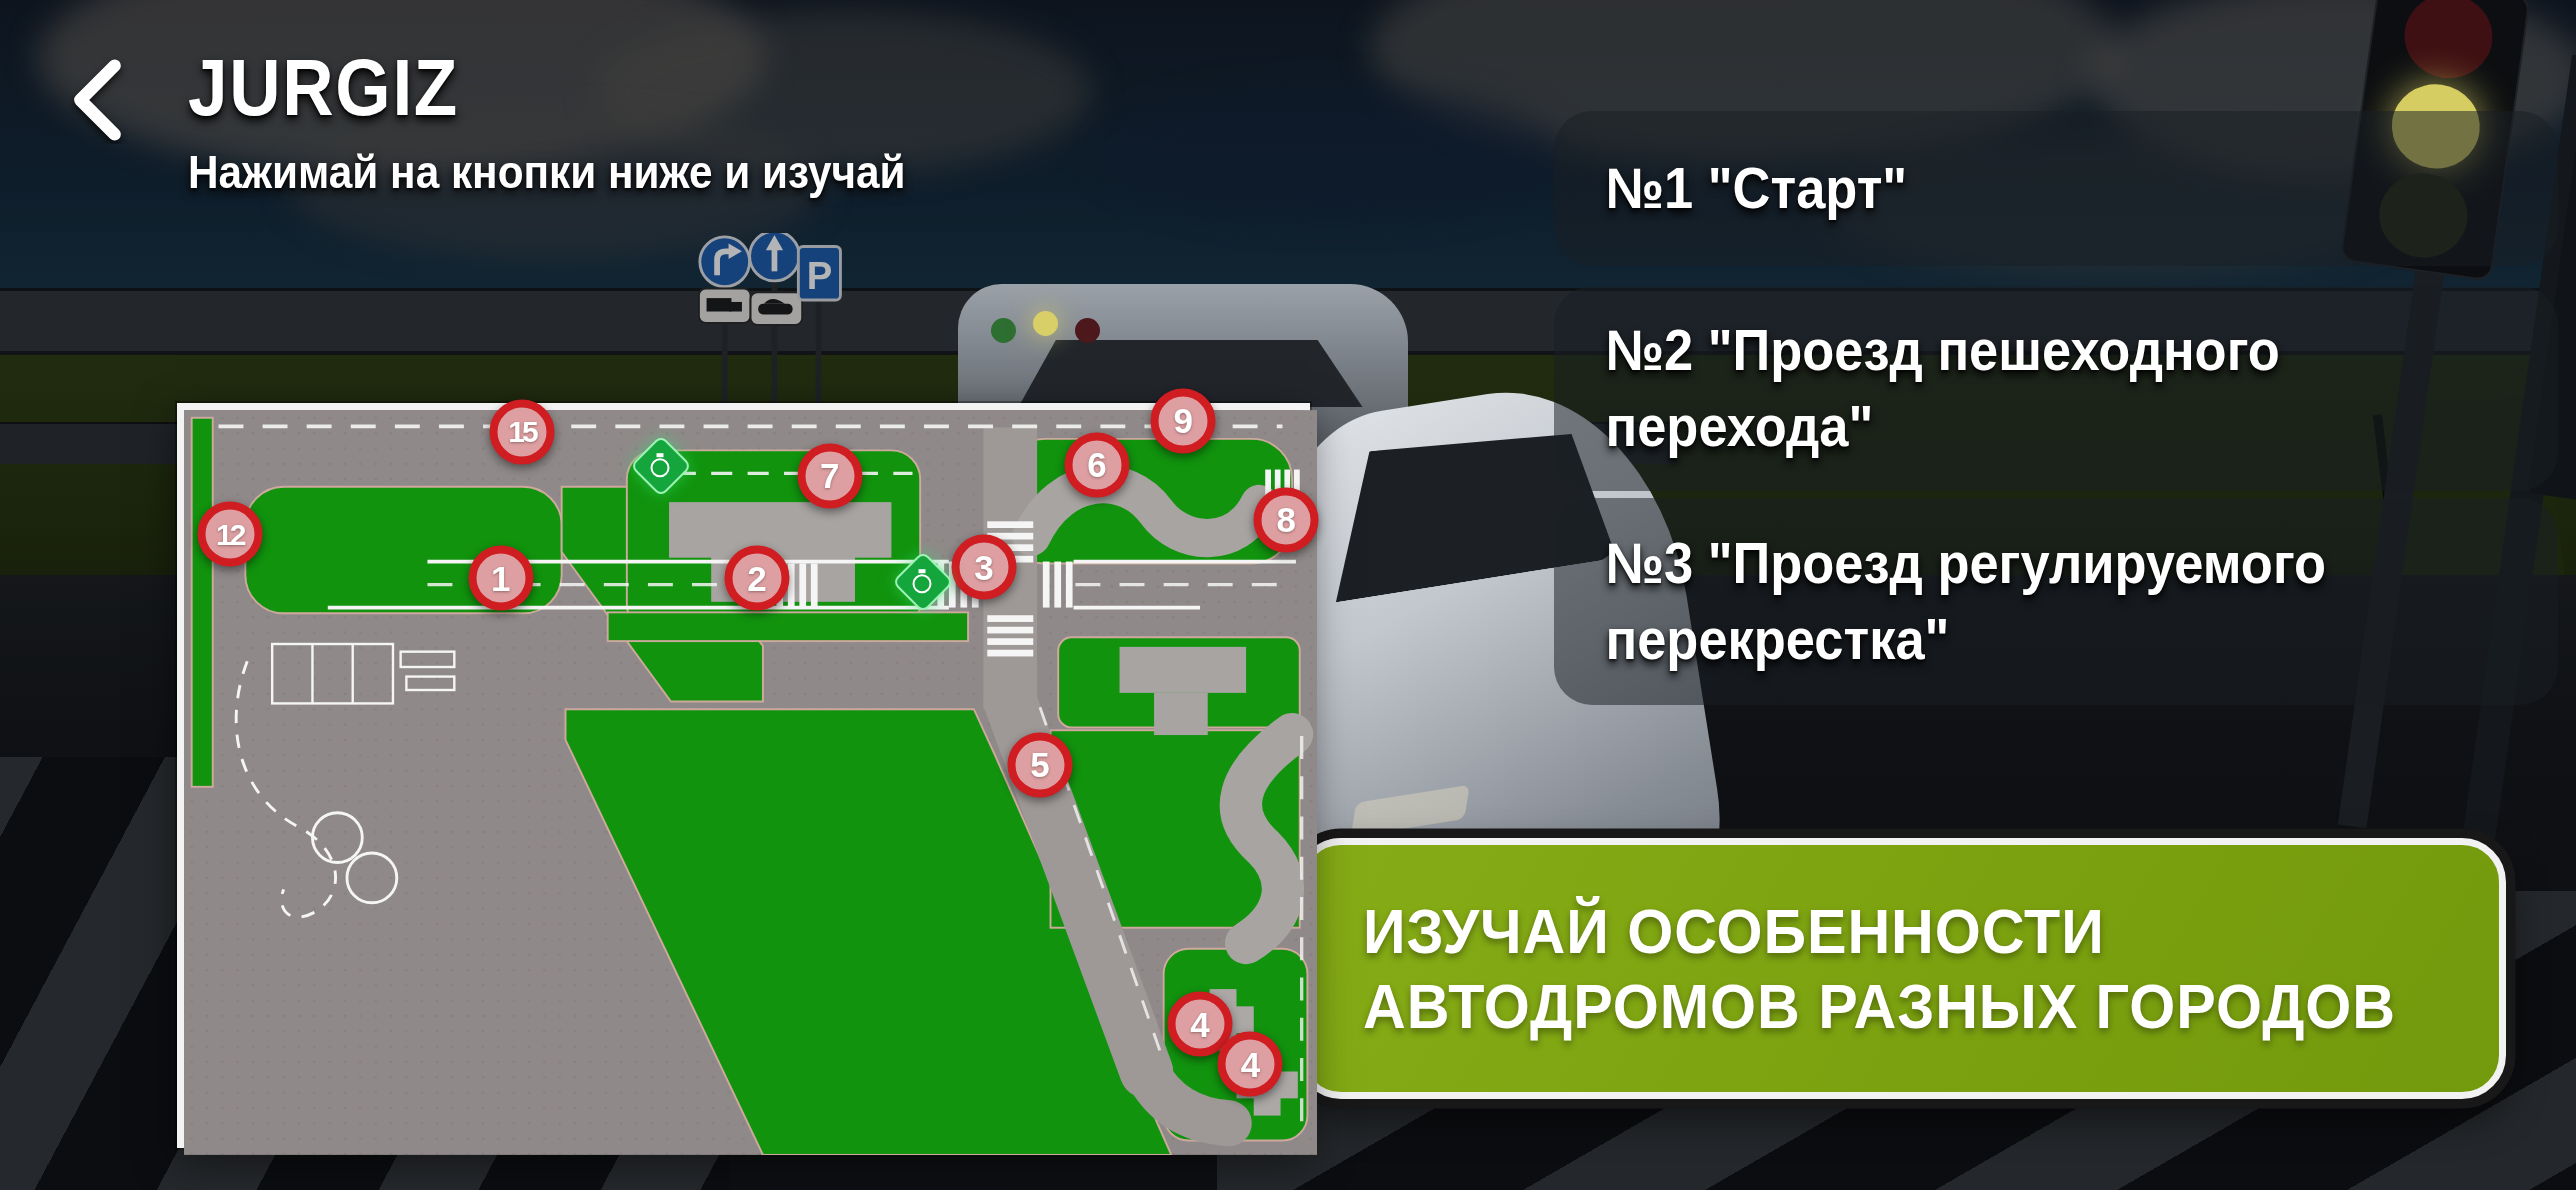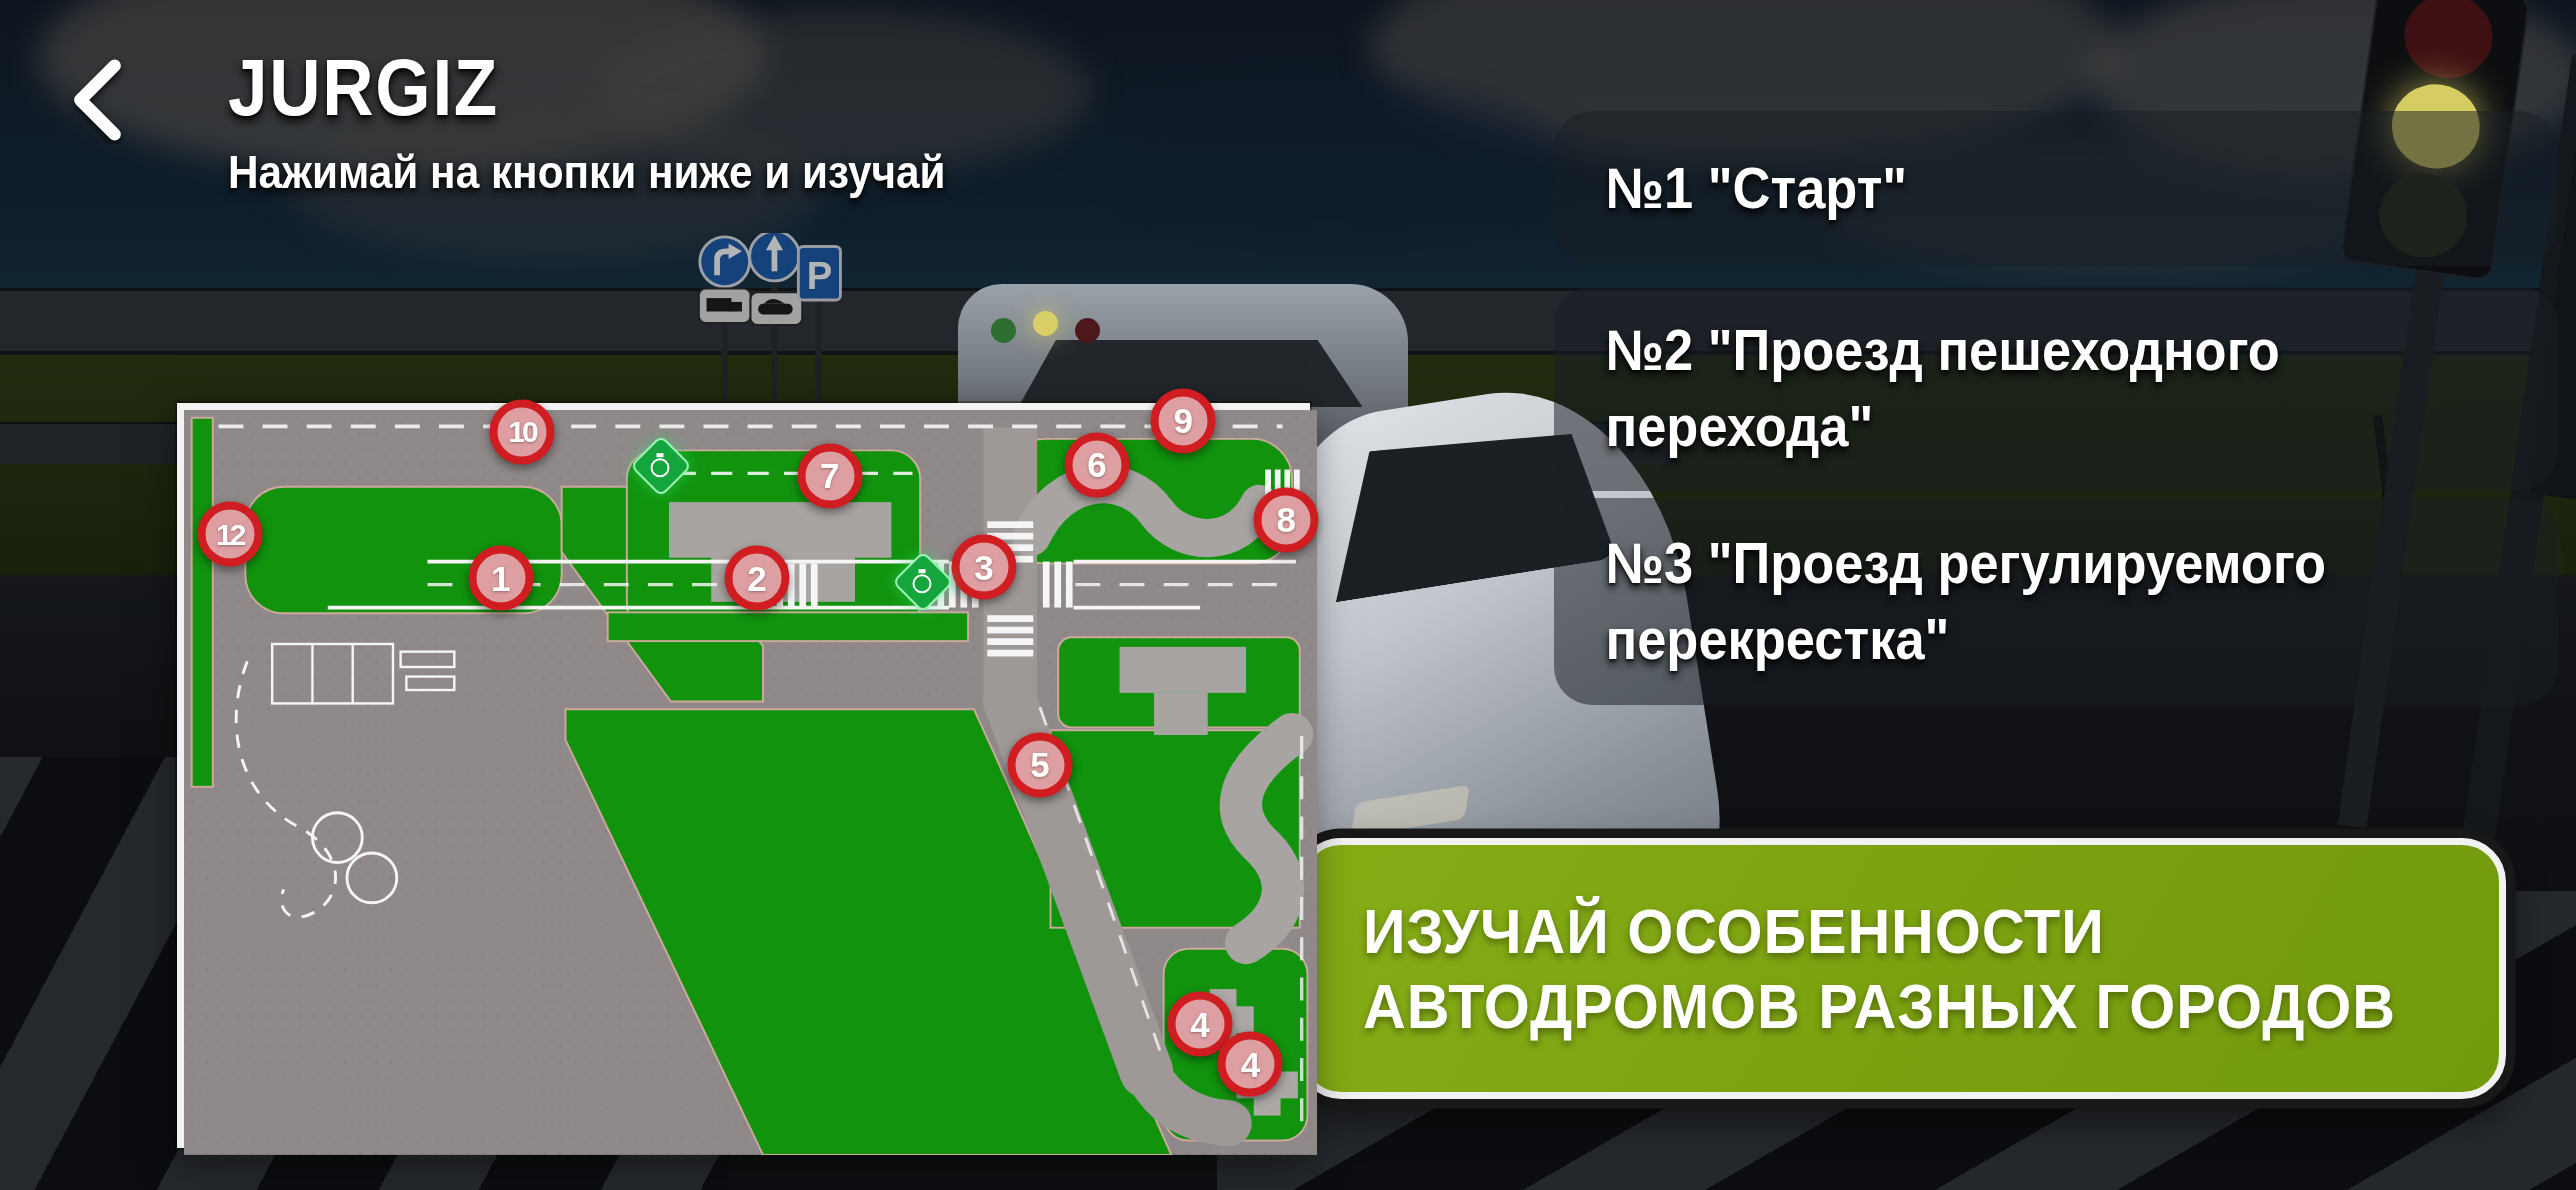--- a/index.html
+++ b/index.html
@@ -63,21 +63,21 @@
   .lens{position:absolute;left:31px;width:88px;height:84px;border-radius:50%;}
   .l-red{top:7.7px;background:#3f1013;}
   .l-yel{top:98px;background:#d6cd62;box-shadow:0 0 38px rgba(214,205,98,.75);}
   .l-grn{top:188px;background:#23270f;}
   .tlr .panel{position:absolute;left:257px;top:0;width:67px;height:498px;background:#101317;border-radius:7.7px;}
   .dim{position:absolute;inset:0;background:rgba(3,6,11,.30);}
 
   
   .ui{position:absolute;inset:0;z-index:10;color:#fff;}
   .cond{display:inline-block;transform:scaleX(.9);transform-origin:0 50%;white-space:nowrap;}
-  .shadowed{text-shadow:0 4.8px 9.6px rgba(0,0,0,.9),0 1.9px 2.9px rgba(0,0,0,.75);margin-left:40px;}
+  .shadowed{text-shadow:0 4.8px 9.6px rgba(0,0,0,.9),0 1.9px 2.9px rgba(0,0,0,.75);}
 
   .back{position:absolute;left:67px;top:56px;width:61px;height:88px;cursor:pointer;}
   .title{position:absolute;left:188px;top:42px;font-size:79px;font-weight:bold;letter-spacing:1.9px;}
   .subtitle{position:absolute;left:188px;top:144px;font-size:47px;font-weight:bold;}
 
   .dropdown{position:absolute;left:179px;top:251px;width:470px;height:123px;border-radius:35px;
             background:rgba(14,20,27,.48);cursor:pointer;}
   .dropdown .val{position:absolute;left:54px;top:50%;transform:translateY(-50%) scaleX(.9);
                  transform-origin:0 50%;font-size:59px;font-weight:bold;white-space:nowrap;
                  text-shadow:0 3.8px 7.7px rgba(0,0,0,.8);}
@@ -292,21 +292,21 @@
           <div class="marker" style="left: 28.3%; top: 23%;">1</div>
           <div class="marker" style="left: 51.2%; top: 23%;">2</div>
           <div class="marker" style="left: 71.5%; top: 21.5%;">3</div>
           <div class="marker" style="left: 90.8%; top: 84%;">4</div>
           <div class="marker" style="left: 95.3%; top: 89.5%;">4</div>
           <div class="marker" style="left: 76.5%; top: 48.5%;">5</div>
           <div class="marker" style="left: 81.6%; top: 7.5%;">6</div>
           <div class="marker" style="left: 57.7%; top: 9%;">7</div>
           <div class="marker" style="left: 98.5%; top: 15%;">8</div>
           <div class="marker" style="left: 89.3%; top: 1.5%;">9</div>
-          <div class="marker two" style="left: 30.2%; top: 3%;">10</div>
+          <div class="marker two" style="left: 30.2%; top: 3%;">15</div>
           <div class="marker two" style="left: 4.1%; top: 17%;">12</div>
           <div class="diamond" style="left: 42.6%; top: 7.6%;">
             <span class="stopw">
               <b></b>
               <i></i>
             </span>
           </div>
           <div class="diamond" style="left: 66%; top: 23.5%;">
             <span class="stopw">
               <b></b>

